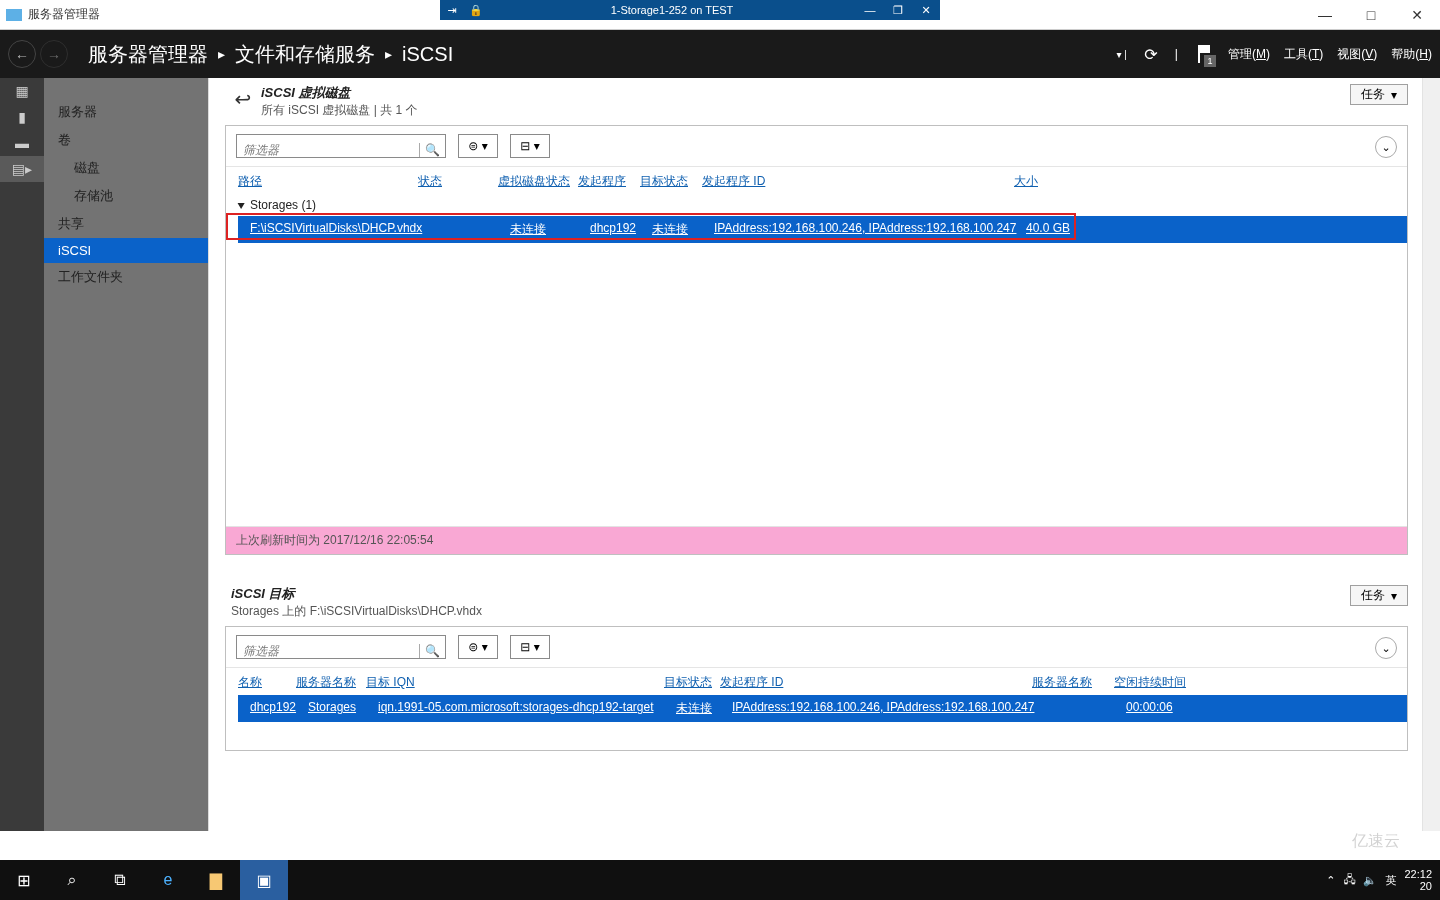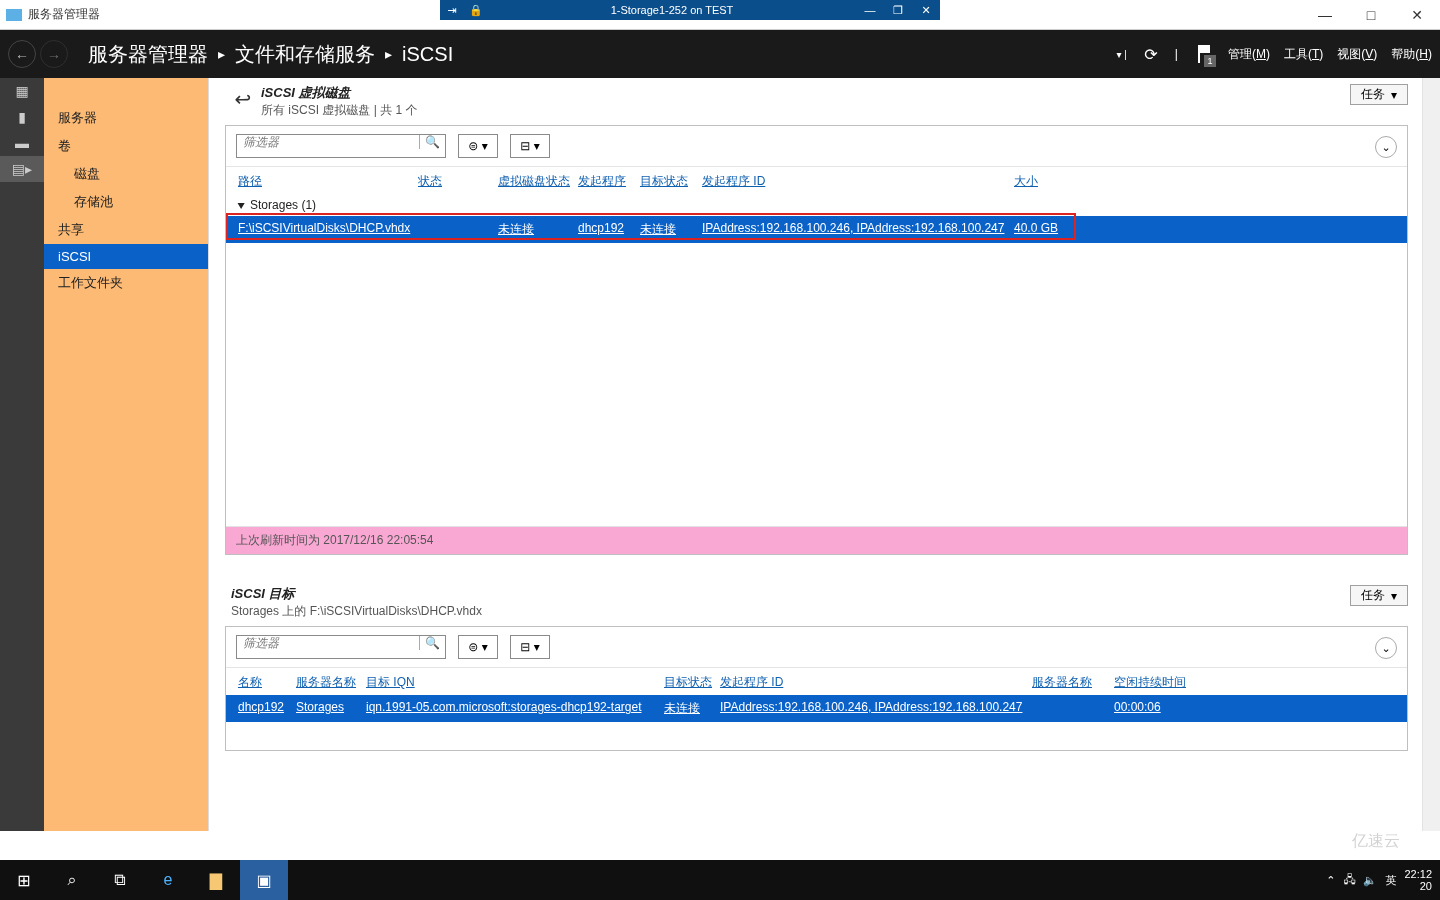--- a/index.html
+++ b/index.html
@@ -32,49 +32,49 @@
 .flag-ico::after { content:""; position:absolute; left:8px; top:2px; width:10px; height:8px; background:#fff;}
 .flag-badge { position:absolute; right:-2px; bottom:-2px; width:12px; height:12px; background:#666; color:#fff; font-size:9px; display:flex; align-items:center; justify-content:center;}
 .menu-u { text-decoration:underline; }
 
 
 .sm-body { display:flex; height:753px; }
 .iconstrip { width:44px; background:#3a3a3a; }
 .iconstrip .ic { width:44px; height:26px; display:flex; align-items:center; justify-content:center; color:#ccc; font-size:14px; }
 .iconstrip .ic.active { background:#5a5a5a; }
 
-.sidebar { width:165px; background:#fdba74; border-right:1px solid #dcdcdc; padding-top:26px; }
+.sidebar { width:165px; background:#737373; border-right:1px solid #dcdcdc; padding-top:20px; }
 .sb-item { padding:5px 14px; font-size:13px; color:#222; cursor:pointer; }
 .sb-item.sub { padding-left:30px; }
 .sb-item.active { background:#0a62c9; color:#fff; }
 
 .main { flex:1; background:#fff; display:flex; flex-direction:column; padding:6px 10px 0 16px; overflow:hidden; position:relative;}
 .scroll-gutter { position:absolute; right:0; top:0; bottom:0; width:18px; background:#f0f0f0; border-left:1px solid #e3e3e3;}
 
 
 .panel-top { display:flex; align-items:flex-start; margin-bottom:6px; }
 .panel-back { width:36px; height:30px; display:flex; align-items:center; justify-content:center; color:#333; font-size:20px; }
 .panel-titles .pt1 { font-size:13px; font-weight:bold; color:#222;font-style:italic; }
 .panel-titles .pt2 { font-size:12px; color:#555; }
 .tasks-btn { margin-left:auto; border:1px solid #a0a0a0; background:#f6f6f6; font-size:12px; padding:1px 10px; display:flex; align-items:center; gap:6px; }
 
 
 .panel-box { border:1px solid #bfbfbf; background:#fff; position:relative; }
 .toolbar { display:flex; align-items:center; gap:12px; padding:8px 10px; border-bottom:1px solid #e5e5e5; }
-.filter-wrap { display:flex; align-items:flex-start; border:1px solid #8a8a8a; height:24px; width:210px; background:#fff; }
+.filter-wrap { display:flex; align-items:flex-end; border:1px solid #8a8a8a; height:24px; width:210px; background:#fff; }
 .filter-wrap input { border:none; outline:none; flex:1; padding:0 6px; font-size:12px; font-style:italic; color:#666; }
 .filter-wrap .srch { width:26px; text-align:center; border-left:1px solid #aaa; font-size:12px; }
 .tb-btn { border:1px solid #8a8a8a; height:24px; width:40px; background:#fff; display:flex; align-items:center; justify-content:center; font-size:12px; gap:2px; }
 .expand-toggle { position:absolute; right:10px; top:10px; width:22px; height:22px; border:1px solid #aaa; border-radius:50%; display:flex; align-items:center; justify-content:center; font-size:11px; }
 
 .grid-head { display:flex; font-size:12px; color:#1060b0; padding:6px 8px 4px; }
 .grid-head div, .row div { padding:0 4px;text-decoration:underline; }
 .grid-group { font-size:12px; color:#222; padding:4px 12px; }
 .grid-group .tri { display:inline-block; transform:scaleX(1.2); margin-right:6px;}
-.row { display:flex; font-size:12px; padding:5px 8px; }
+.row { display:flex; font-size:12px; padding:5px 8px;margin-left:12px; }
 .row.sel { background:#0a62c9; color:#fff; }
 .hl-red { position:absolute; border:2px solid #d22; pointer-events:none; }
 
 .c-path{width:180px}.c-stat{width:80px}.c-vdisk{width:80px}.c-tname{width:62px}.c-tstat{width:62px}.c-init{width:312px}.c-size{width:70px}
 .panel-foot { font-size:12px; color:#555; padding:5px 10px; background:#f9a8d4; border-top:1px solid #e3e3e3; }
 
 .panel1 .grid-area{height:332px;}
 
 
 .d-name{width:58px}.d-srv{width:70px}.d-iqn{width:298px}.d-tstat{width:56px}.d-init{width:312px}.d-last{width:82px}.d-idle{width:90px}

